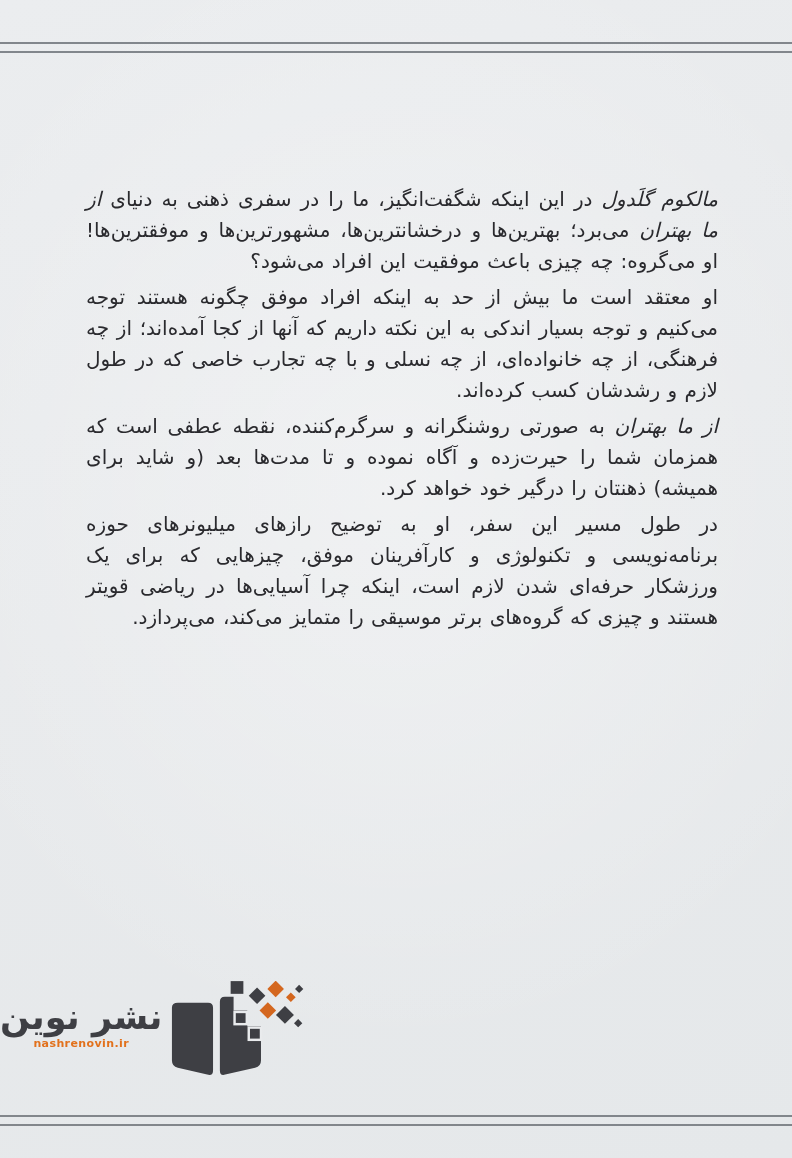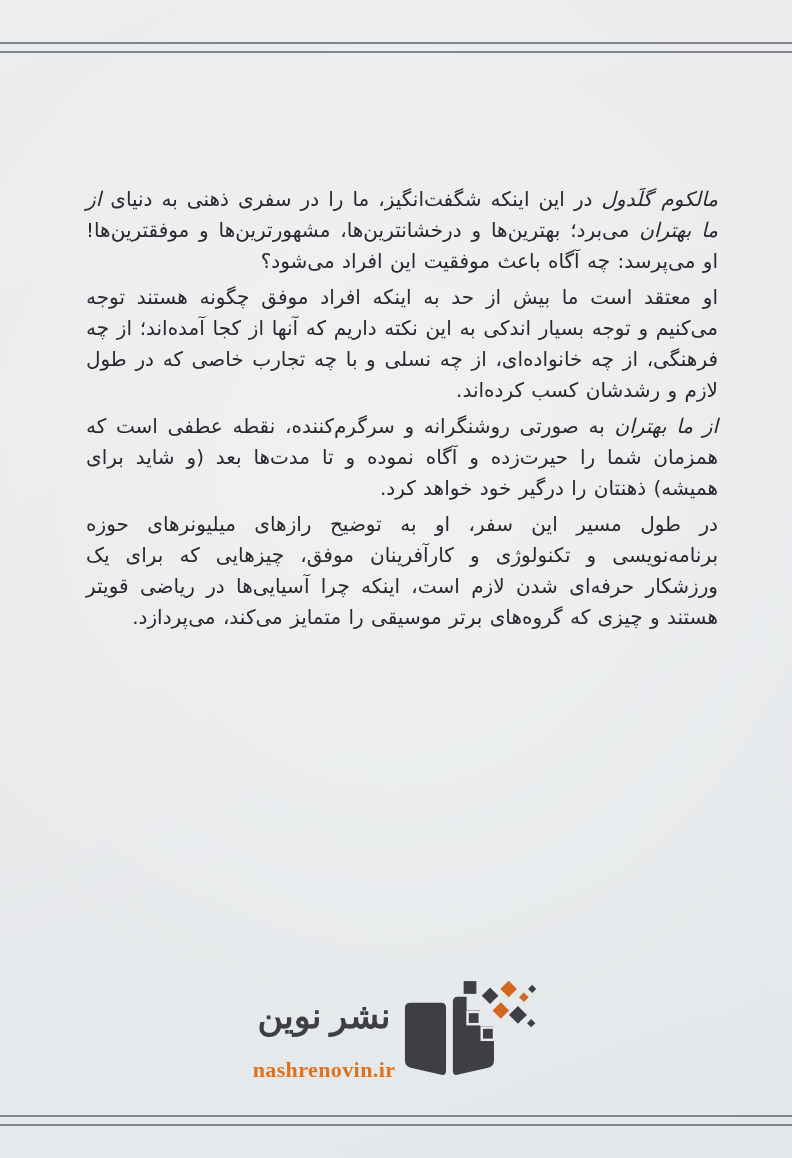--- a/index.html
+++ b/index.html
@@ -54,64 +54,62 @@
     font-style: italic;
   }
 
   
   .logo-row {
     position: absolute;
     top: 981px;
     left: 0;
     right: 0;
     display: flex;
-    justify-content: center;
     align-items: flex-start;
     gap: 7px;
-    font-family: Liberation Serif, serif;
   }
   .logo-words {
     margin-top: 17px;
     display: flex;
     flex-direction: column;
     align-items: center;
   }
   .logo-fa {
     direction: rtl;
     font-size: 35px;
     font-weight: bold;
     line-height: 1.1;
     color: var(--logo-charcoal, #3e3f44);
     letter-spacing: -0.5px;
     white-space: nowrap;
   }
   .logo-url {
-    margin-top: 20px;
-    font-size: 22px;
+    margin-top: 0;
+    font-size: 11px;
     font-weight: bold;
     letter-spacing: 0.4px;
     color: var(--url-orange, #e2711c);
     white-space: nowrap;
   }
   .logo-book { display: block; }
   .bk   { fill: var(--logo-charcoal, #3e3f44); }
   .sq-o { fill: var(--logo-orange, #d4671f); }
   .sq-outlined {
     stroke: var(--background, #e9ebed);
     stroke-width: 2.5;
   }
 </style>
 </head>
 <body>
 
 <div class="rule rule-top-outer"></div>
 <div class="rule rule-top-inner"></div>
 
 <main class="synopsis">
-  <p><em class="ital">مالکوم گلَدول</em><span> در این اینکه شگفت‌انگیز، ما را در سفری ذهنی به دنیای </span><em class="ital">از ما بهتران</em><span> می‌برد؛ بهترین‌ها و درخشانترین‌ها، مشهورترین‌ها و موفقترین‌ها! او می‌پرسد: چه آگاه باعث موفقیت این افراد می‌شود؟</span></p>
+  <p><em class="ital">مالکوم گلَدول</em><span> در این اینکه شگفت‌انگیز، ما را در سفری ذهنی به دنیای </span><em class="ital">از ما بهتران</em><span> می‌برد؛ بهترین‌ها و درخشانترین‌ها، مشهورترین‌ها و موفقترین‌ها! او می‌گروه: چه چیزی باعث موفقیت این افراد می‌شود؟</span></p>
 
   <p><span>او معتقد است ما بیش از حد به اینکه افراد موفق چگونه هستند توجه می‌کنیم و توجه بسیار اندکی به این نکته داریم که آنها از کجا آمده‌اند؛ از چه فرهنگی، از چه خانواده‌ای، از چه نسلی و با چه تجارب خاصی که در طول لازم و رشدشان کسب کرده‌اند.</span></p>
 
   <p><em class="ital">از ما بهتران</em><span> به صورتی روشنگرانه و سرگرم‌کننده، نقطه عطفی است که همزمان شما را حیرت‌زده و آگاه نموده و تا مدت‌ها بعد (و شاید برای همیشه) ذهنتان را درگیر خود خواهد کرد.</span></p>
 
   <p><span>در طول مسیر این سفر، او به توضیح رازهای میلیونرهای حوزه برنامه‌نویسی و تکنولوژی و کارآفرینان موفق، چیزهایی که برای یک ورزشکار حرفه‌ای شدن لازم است، اینکه چرا آسیایی‌ها در ریاضی قویتر هستند و چیزی که گروه‌های برتر موسیقی را متمایز می‌کند، می‌پردازد.</span></p>
 </main>
 
 <footer class="logo-row">
   <div class="logo-words">

